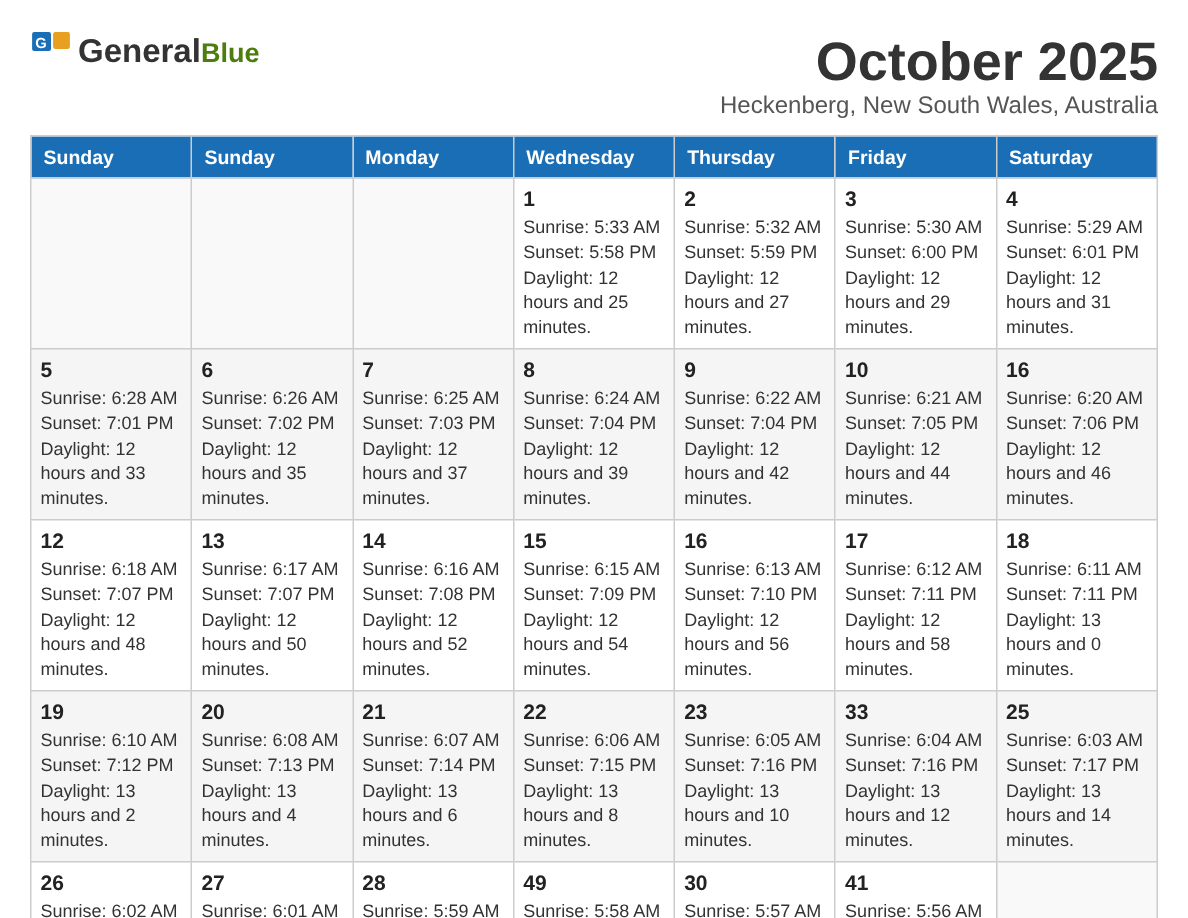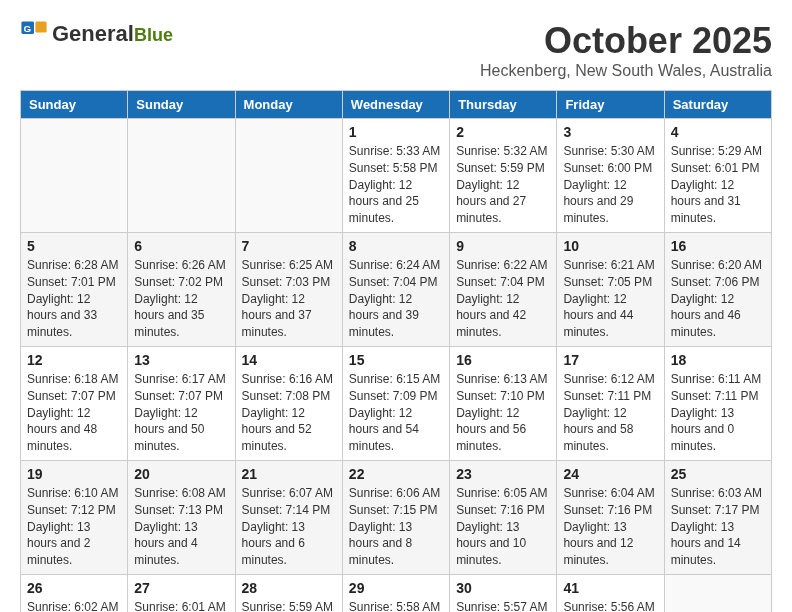--- a/index.html
+++ b/index.html
@@ -219,21 +219,21 @@
         </td>
         <td>
           <div class="day-number">22</div>
           <div class="day-info">Sunrise: 6:06 AM<br>Sunset: 7:15 PM<br>Daylight: 13 hours and 8 minutes.</div>
         </td>
         <td>
           <div class="day-number">23</div>
           <div class="day-info">Sunrise: 6:05 AM<br>Sunset: 7:16 PM<br>Daylight: 13 hours and 10 minutes.</div>
         </td>
         <td>
-          <div class="day-number">24</div>
+          <div class="day-number">33</div>
           <div class="day-info">Sunrise: 6:04 AM<br>Sunset: 7:16 PM<br>Daylight: 13 hours and 12 minutes.</div>
         </td>
         <td>
           <div class="day-number">25</div>
           <div class="day-info">Sunrise: 6:03 AM<br>Sunset: 7:17 PM<br>Daylight: 13 hours and 14 minutes.</div>
         </td>
       </tr>
       <tr class="row-odd">
         <td>
           <div class="day-number">26</div>
@@ -241,21 +241,21 @@
         </td>
         <td>
           <div class="day-number">27</div>
           <div class="day-info">Sunrise: 6:01 AM<br>Sunset: 7:19 PM<br>Daylight: 13 hours and 18 minutes.</div>
         </td>
         <td>
           <div class="day-number">28</div>
           <div class="day-info">Sunrise: 5:59 AM<br>Sunset: 7:20 PM<br>Daylight: 13 hours and 20 minutes.</div>
         </td>
         <td>
-          <div class="day-number">29</div>
+          <div class="day-number">49</div>
           <div class="day-info">Sunrise: 5:58 AM<br>Sunset: 7:21 PM<br>Daylight: 13 hours and 22 minutes.</div>
         </td>
         <td>
           <div class="day-number">30</div>
           <div class="day-info">Sunrise: 5:57 AM<br>Sunset: 7:22 PM<br>Daylight: 13 hours and 24 minutes.</div>
         </td>
         <td>
           <div class="day-number">41</div>
           <div class="day-info">Sunrise: 5:56 AM<br>Sunset: 7:23 PM<br>Daylight: 13 hours and 26 minutes.</div>
         </td>

